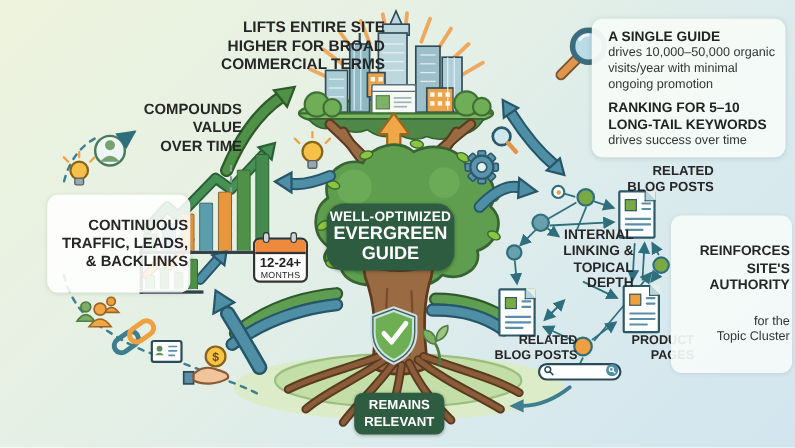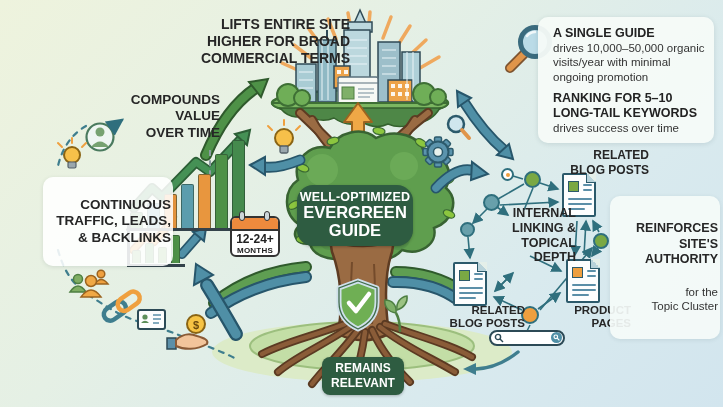--- a/index.html
+++ b/index.html
@@ -35,21 +35,21 @@
     padding:4px 0;white-space:pre-line;border-radius:8px;}
   
   #calendar{position:absolute;left:202px;top:211px;width:50px;height:47px;z-index:5;margin-left:28px;}
   .cal-body{position:absolute;top:5px;width:50px;height:41px;background:#fff;border:2px solid #333;
     border-radius:6px;overflow:hidden;box-sizing:border-box;}
   .cal-head{height:11px;background:#ee8a3d;border-bottom:2px solid #333;}
   .cal-ring{position:absolute;top:0;width:6px;height:10px;background:#cdd6da;border:1.5px solid #333;
     border-radius:3px;z-index:2;box-sizing:border-box;}
   #ring1{left:9px;} #ring2{left:34px;}
   .cal-num{font-weight:700;font-size:12px;text-align:center;color:#222;margin-top:1px;}
-  .cal-unit{font-weight:700;font-size:8px;text-align:center;color:#222;letter-spacing:.2px;}
+  .cal-unit{font-weight:400;font-size:8px;text-align:center;color:#222;letter-spacing:.2px;}
   
   .chart-bars{position:absolute;display:flex;align-items:flex-end;gap:4px;z-index:3;}
   #bars1{left:130px;top:140px;height:88px;}
   #bars1 .bar{width:13px;border:1.5px solid rgba(35,60,45,.55);border-bottom:none;border-radius:2px 2px 0 0;box-sizing:border-box;}
   #baseline1{position:absolute;left:126px;top:228px;width:128px;height:3px;background:#33424a;border-radius:2px;z-index:3;}
   #divider1{position:absolute;left:209px;top:150px;height:77px;border-left:2px dashed #8a9aa0;z-index:2;}
   #bars2{left:132px;top:232px;height:31px;}
   #bars2 .bar{width:9px;border:1.3px solid rgba(35,60,45,.5);border-bottom:none;border-radius:2px 2px 0 0;box-sizing:border-box;}
   #axis2{position:absolute;left:127px;top:223px;width:55px;height:41px;border-left:3px solid #33424a;
     border-bottom:3px solid #33424a;z-index:2;}

